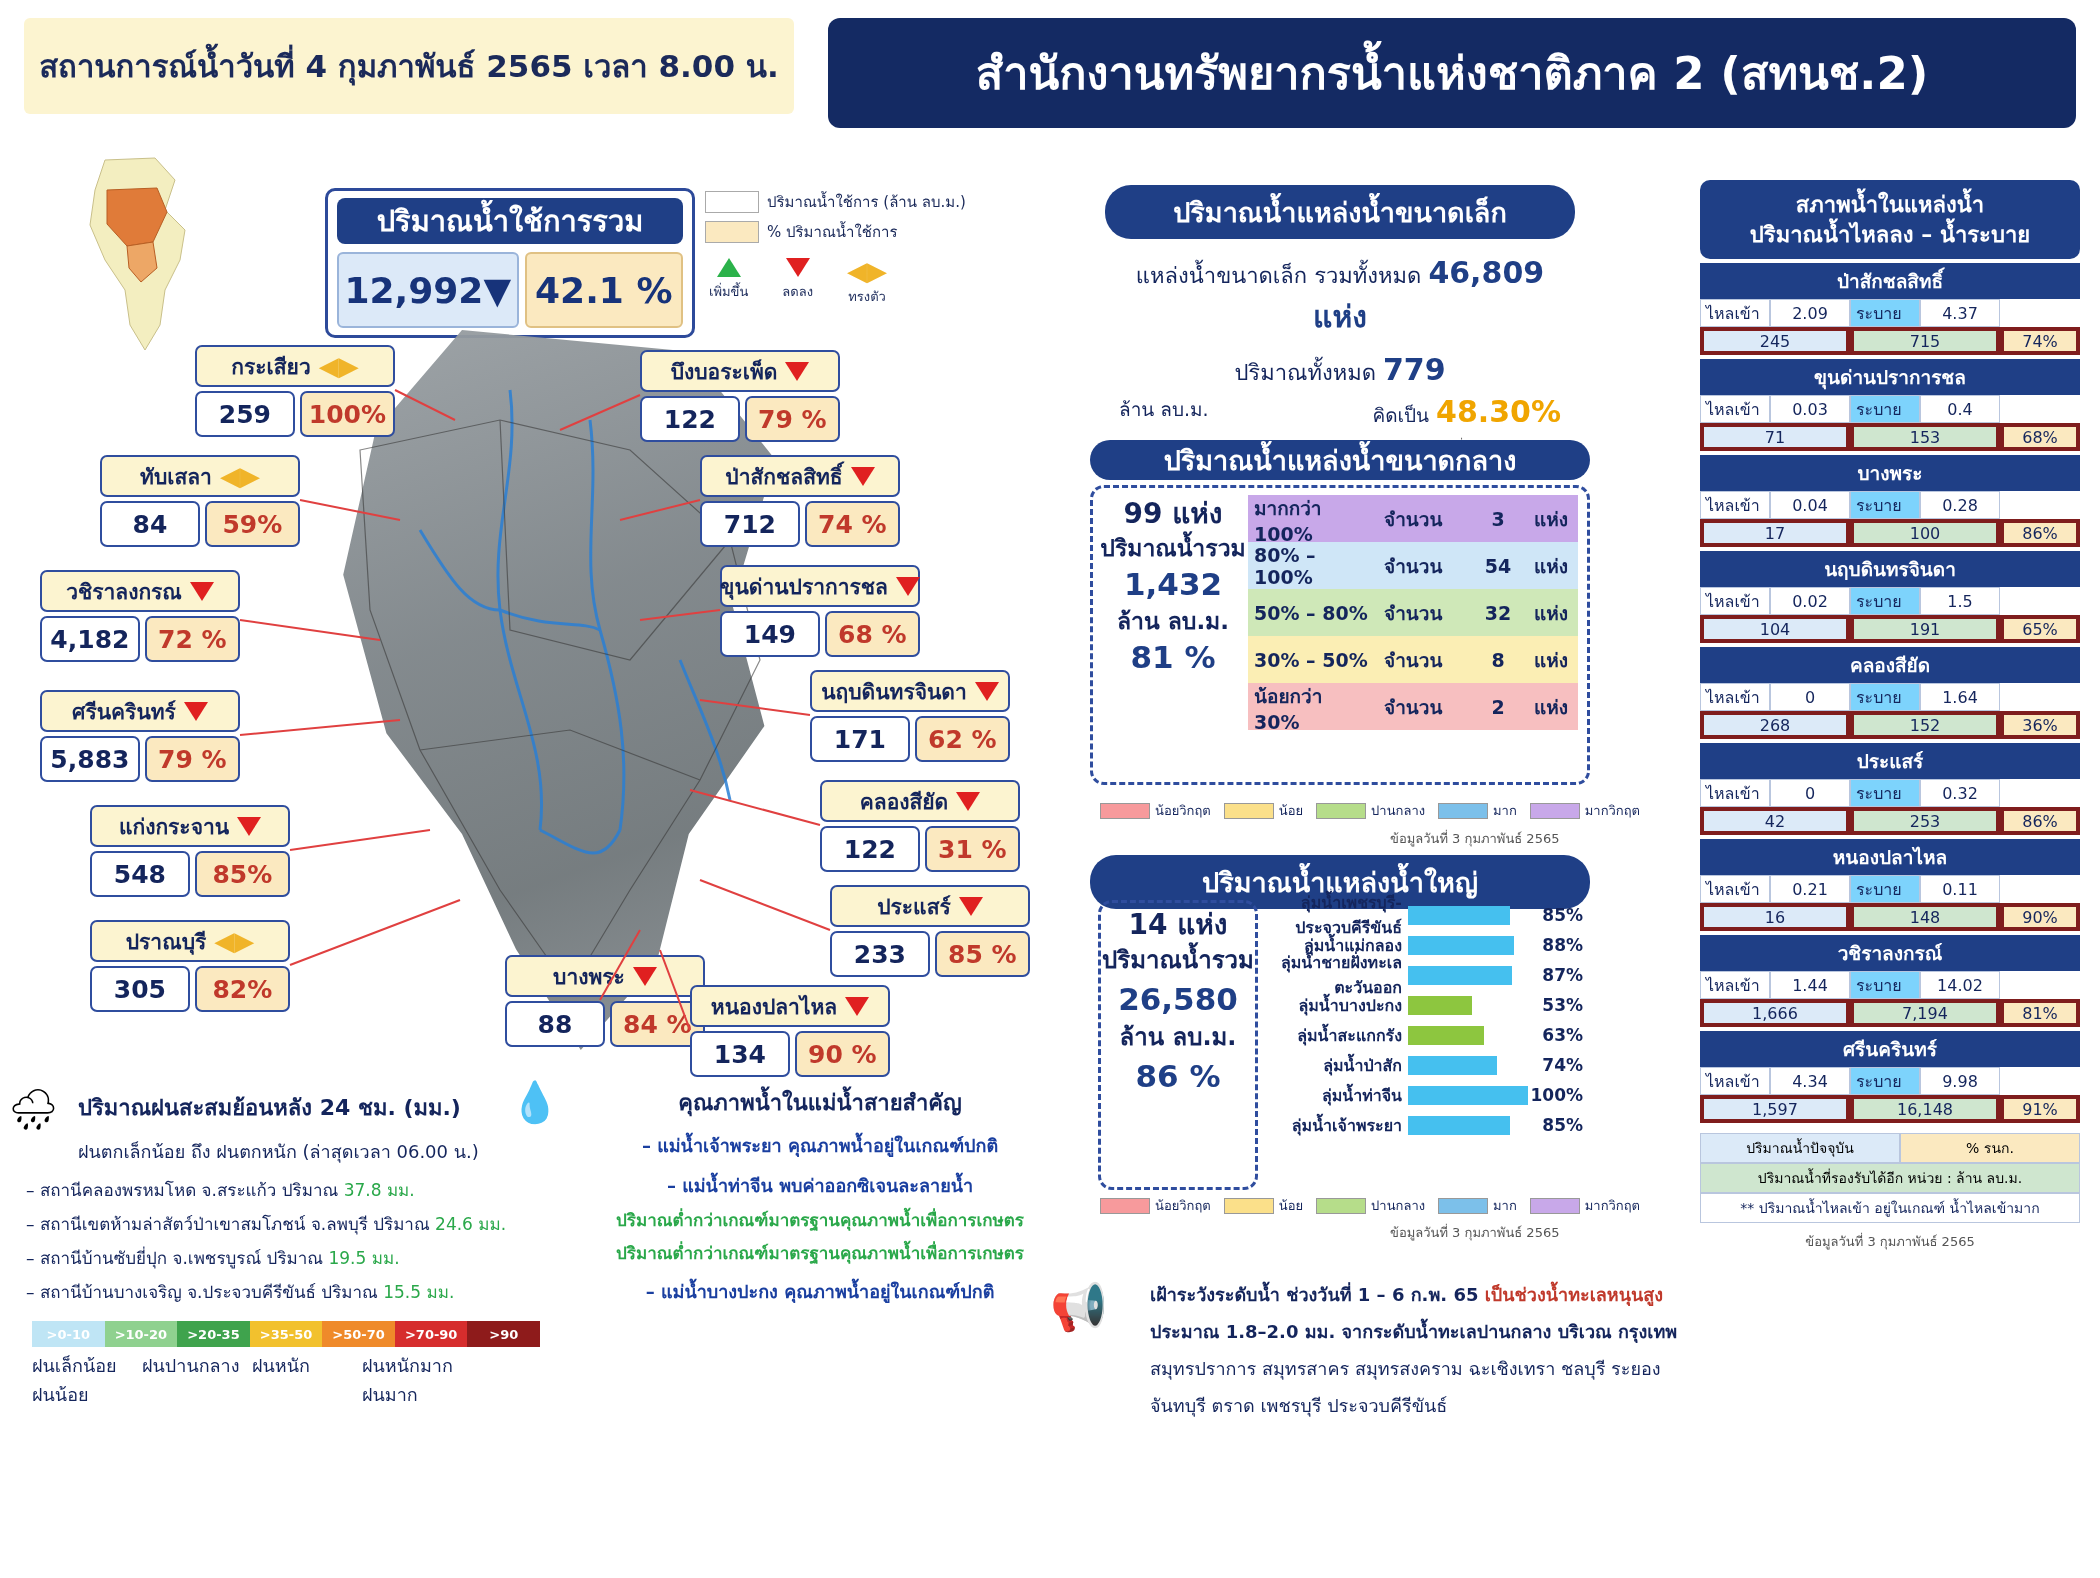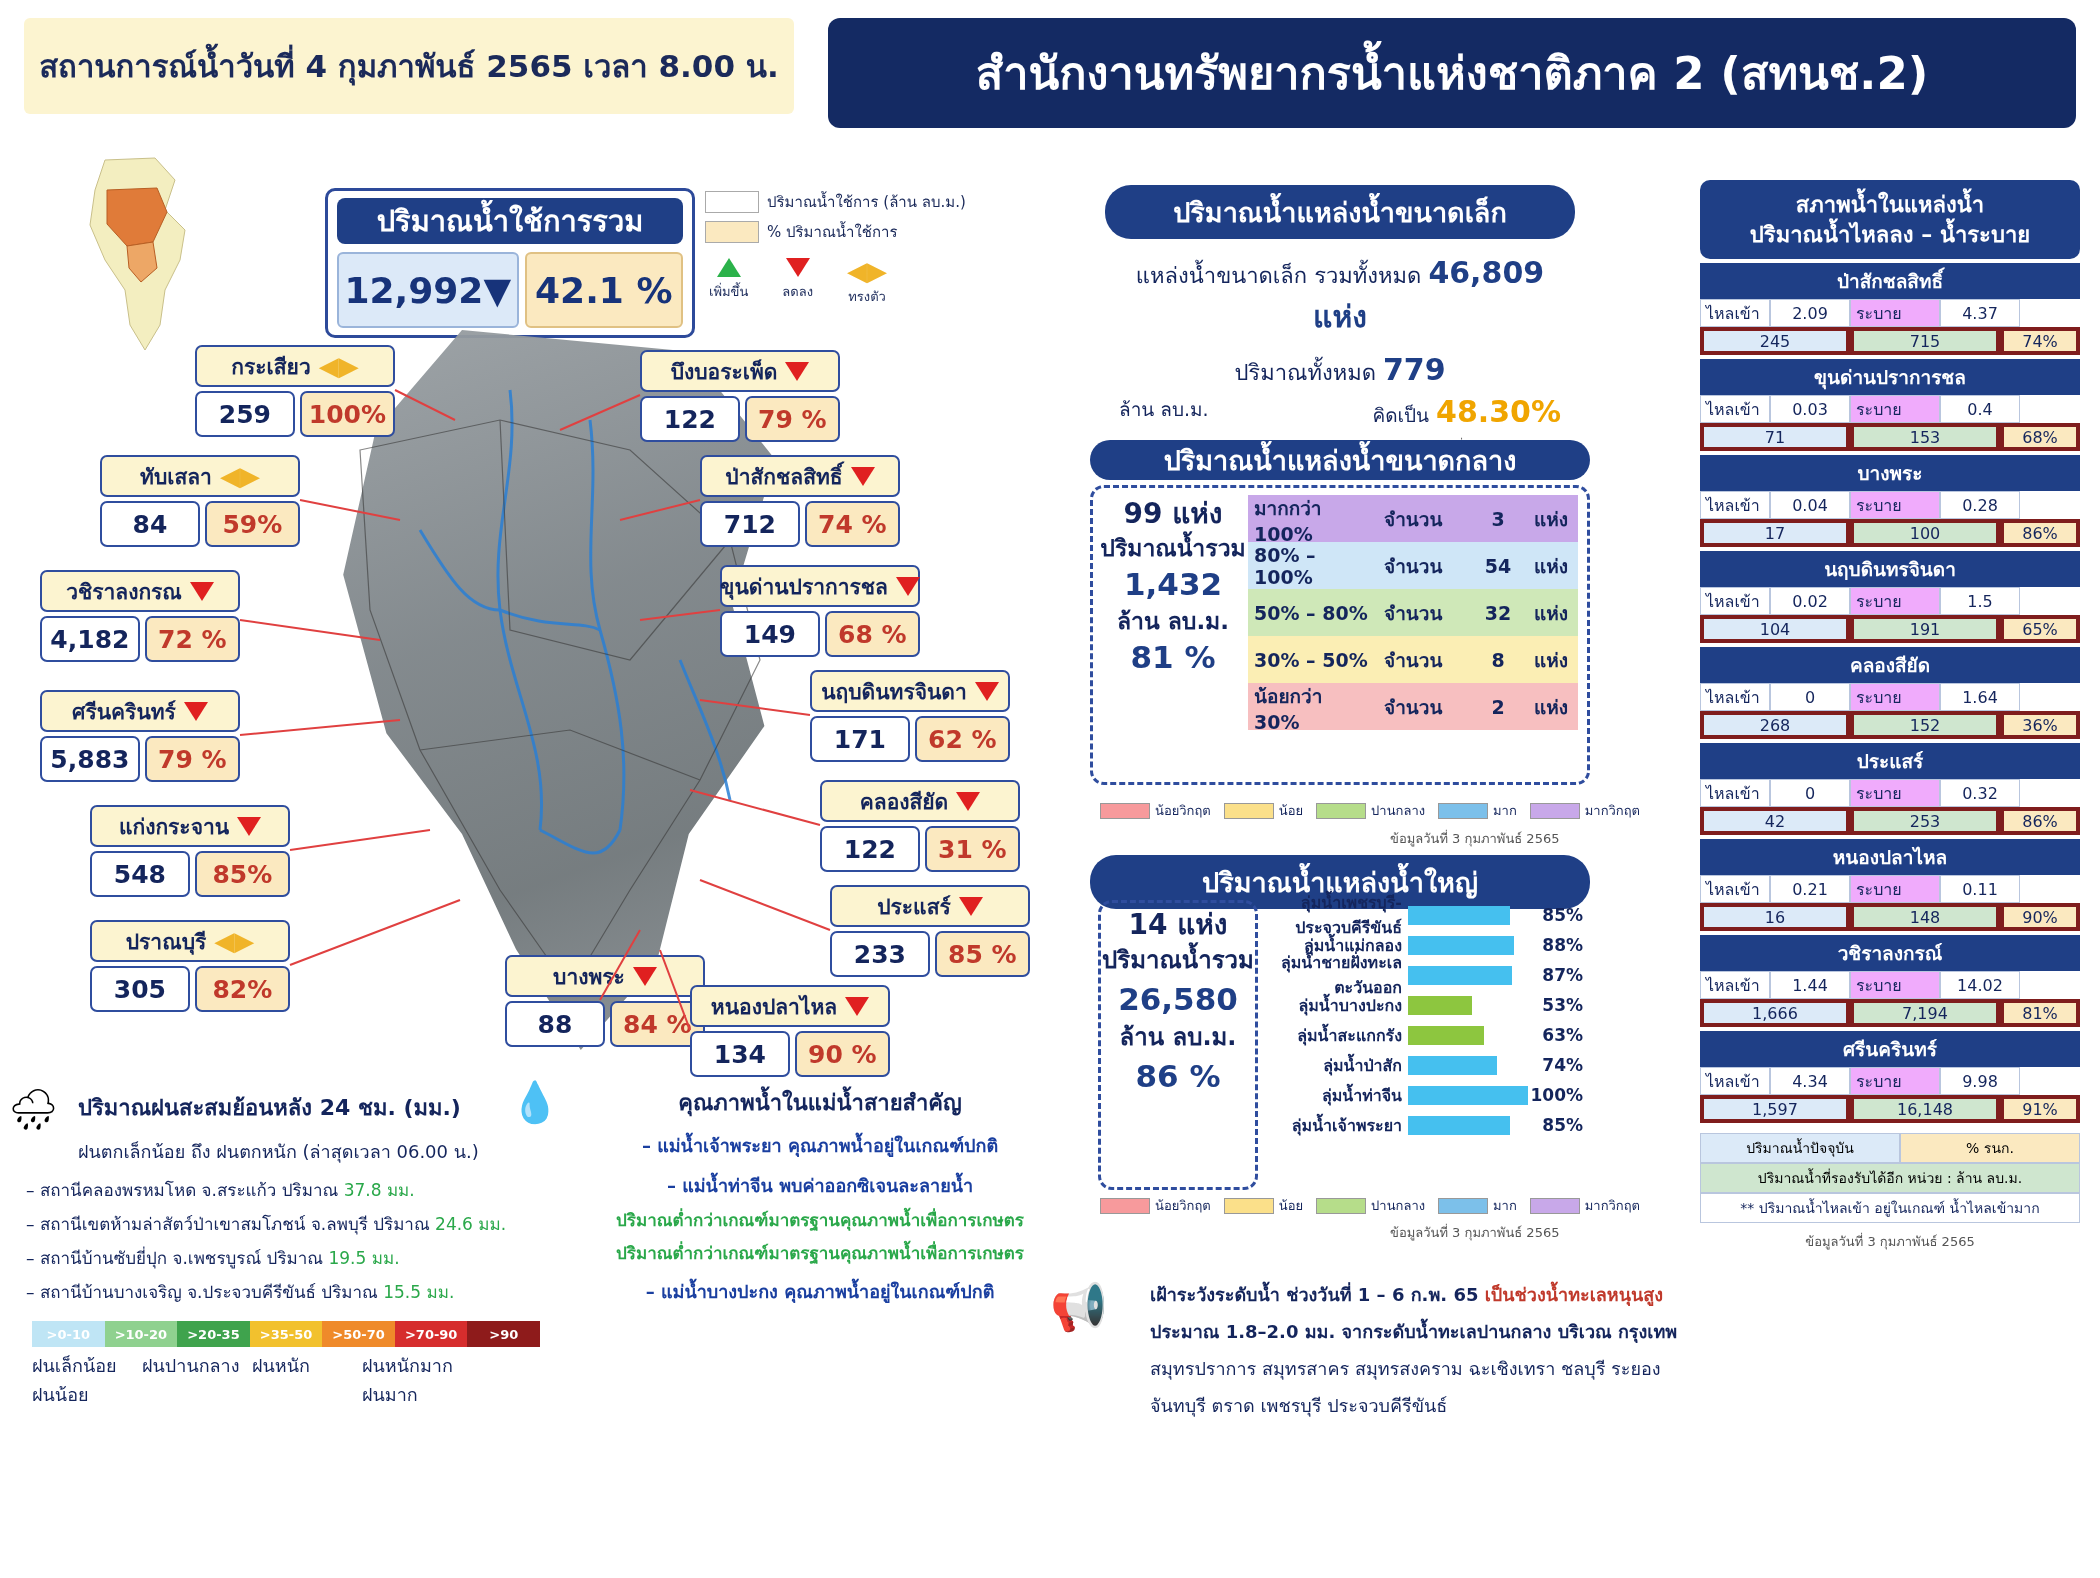--- a/index.html
+++ b/index.html
@@ -141,21 +141,21 @@
   
   .rt { position:absolute; left:1700px; top:180px; width:380px; }
   .rt-head { background:#1f3f86; color:#fff; border-radius:10px; padding:10px 6px;
              text-align:center; font-size:22px; font-weight:bold; line-height:1.35; }
   .rt-name { background:#1f3f86; color:#fff; text-align:center; font-size:19px; font-weight:bold;
              padding:3px 0; margin-top:4px; }
   .rt-r1 { display:flex; font-size:16px; color:#14255c; }
   .rt-r1 > div { border:1px solid #b9c6de; padding:3px 5px; height:28px; display:flex; align-items:center; }
   .c1 { width:70px; background:#ffffff; }
   .c2 { width:80px; background:#ffffff; justify-content:center; }
-  .c3 { width:90px; background:#f0abfc; }
+  .c3 { width:70px; background:#7dd3fc; }
   .rt-r2 { display:flex; font-size:16px; color:#14255c; }
   .rt-r2 > div { border:4px solid #7f1d1d; padding:3px 5px; height:28px; display:flex; align-items:center; justify-content:center; }
   .d1 { width:150px; background:#dceaf8; }
   .d2 { width:150px; background:#cfe6cf; }
   .d3 { width:80px; background:#fbe9c0; }
 
   
   .footer { position:absolute; left:0; top:1430px; width:2100px; height:148px; }
 
   .note { font-size:13px; color:#555; }

